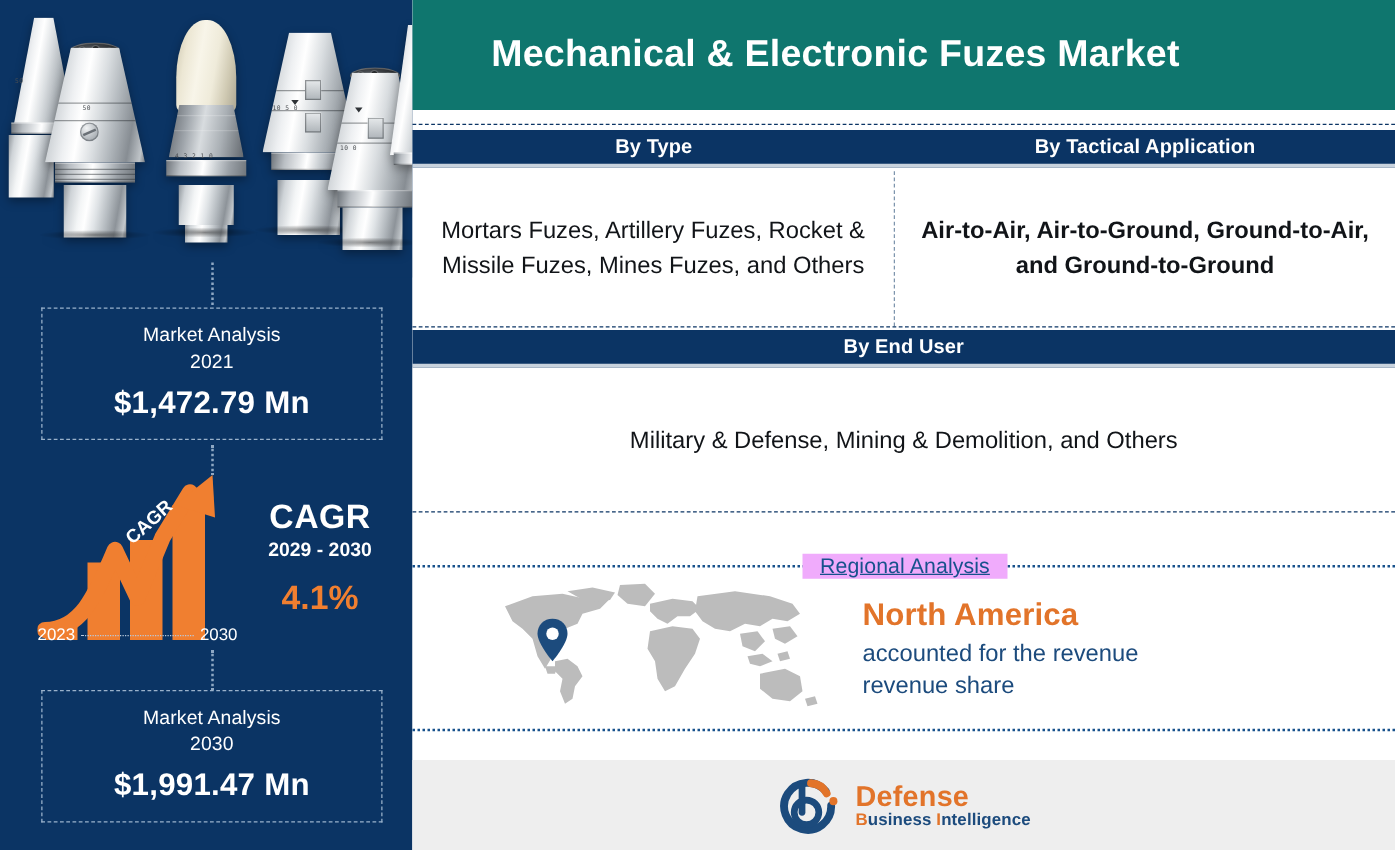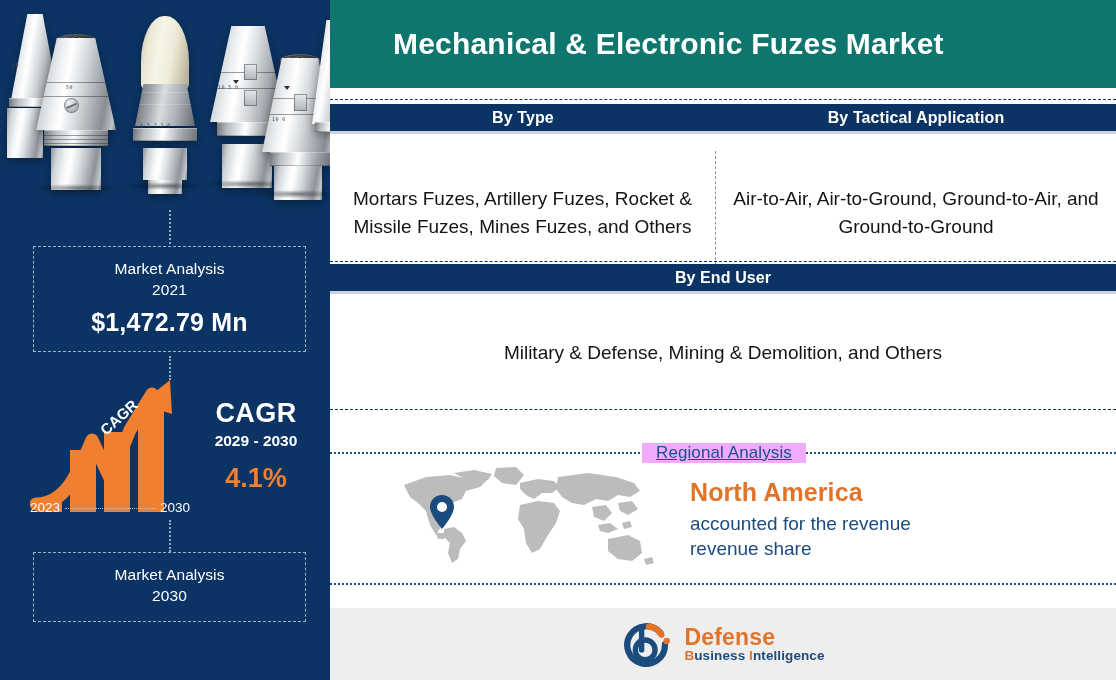--- a/index.html
+++ b/index.html
@@ -364,39 +364,40 @@
         <div class="c-yrs">2029 - 2030</div>
         <div class="c-val">4.1%</div>
       </div>
     </div>
 
     <div class="mbox" style="top:552px;">
       <div class="m-title">
         <span>Market Analysis</span><br>
         <span>2030</span>
       </div>
+      <div class="m-value">$1,991.47 Mn</div>
     </div>
   </aside>
 
   <main class="content">
 
     <div class="title-bar">
       <h1>Mechanical &amp; Electronic Fuzes Market</h1>
     </div>
 
     <div class="dash-rule" style="top:99px;"></div>
 
     <div class="seg-head" style="top:104px;">
       <div class="sh" style="width:386px;">By Type</div>
       <div class="sh" style="width:400px;">By Tactical Application</div>
     </div>
 
-    <div class="seg-body" style="top:151px; height:124px;">
+    <div class="seg-body" style="top:137px; height:124px;">
       <div class="seg-cell vdash" style="width:386px;">Mortars Fuzes, Artillery Fuzes, Rocket &amp; Missile Fuzes, Mines Fuzes, and Others</div>
-      <div class="seg-cell" style="width:400px;">Air-to-Air, Air-to-Ground, Ground-to-Air, and Ground-to-Ground</div>
+      <div class="seg-cell" style="width:400px;font-weight:bold;">Air-to-Air, Air-to-Ground, Ground-to-Air, and Ground-to-Ground</div>
     </div>
 
     <div class="dash-rule" style="top:261px;"></div>
 
     <div class="seg-head" style="top:264px;">
       <div class="sh" style="width:786px;">By End User</div>
     </div>
 
     <div class="seg-body" style="top:297px; height:112px;">
       <div class="seg-cell" style="width:786px;">Military &amp; Defense, Mining &amp; Demolition, and Others</div>

